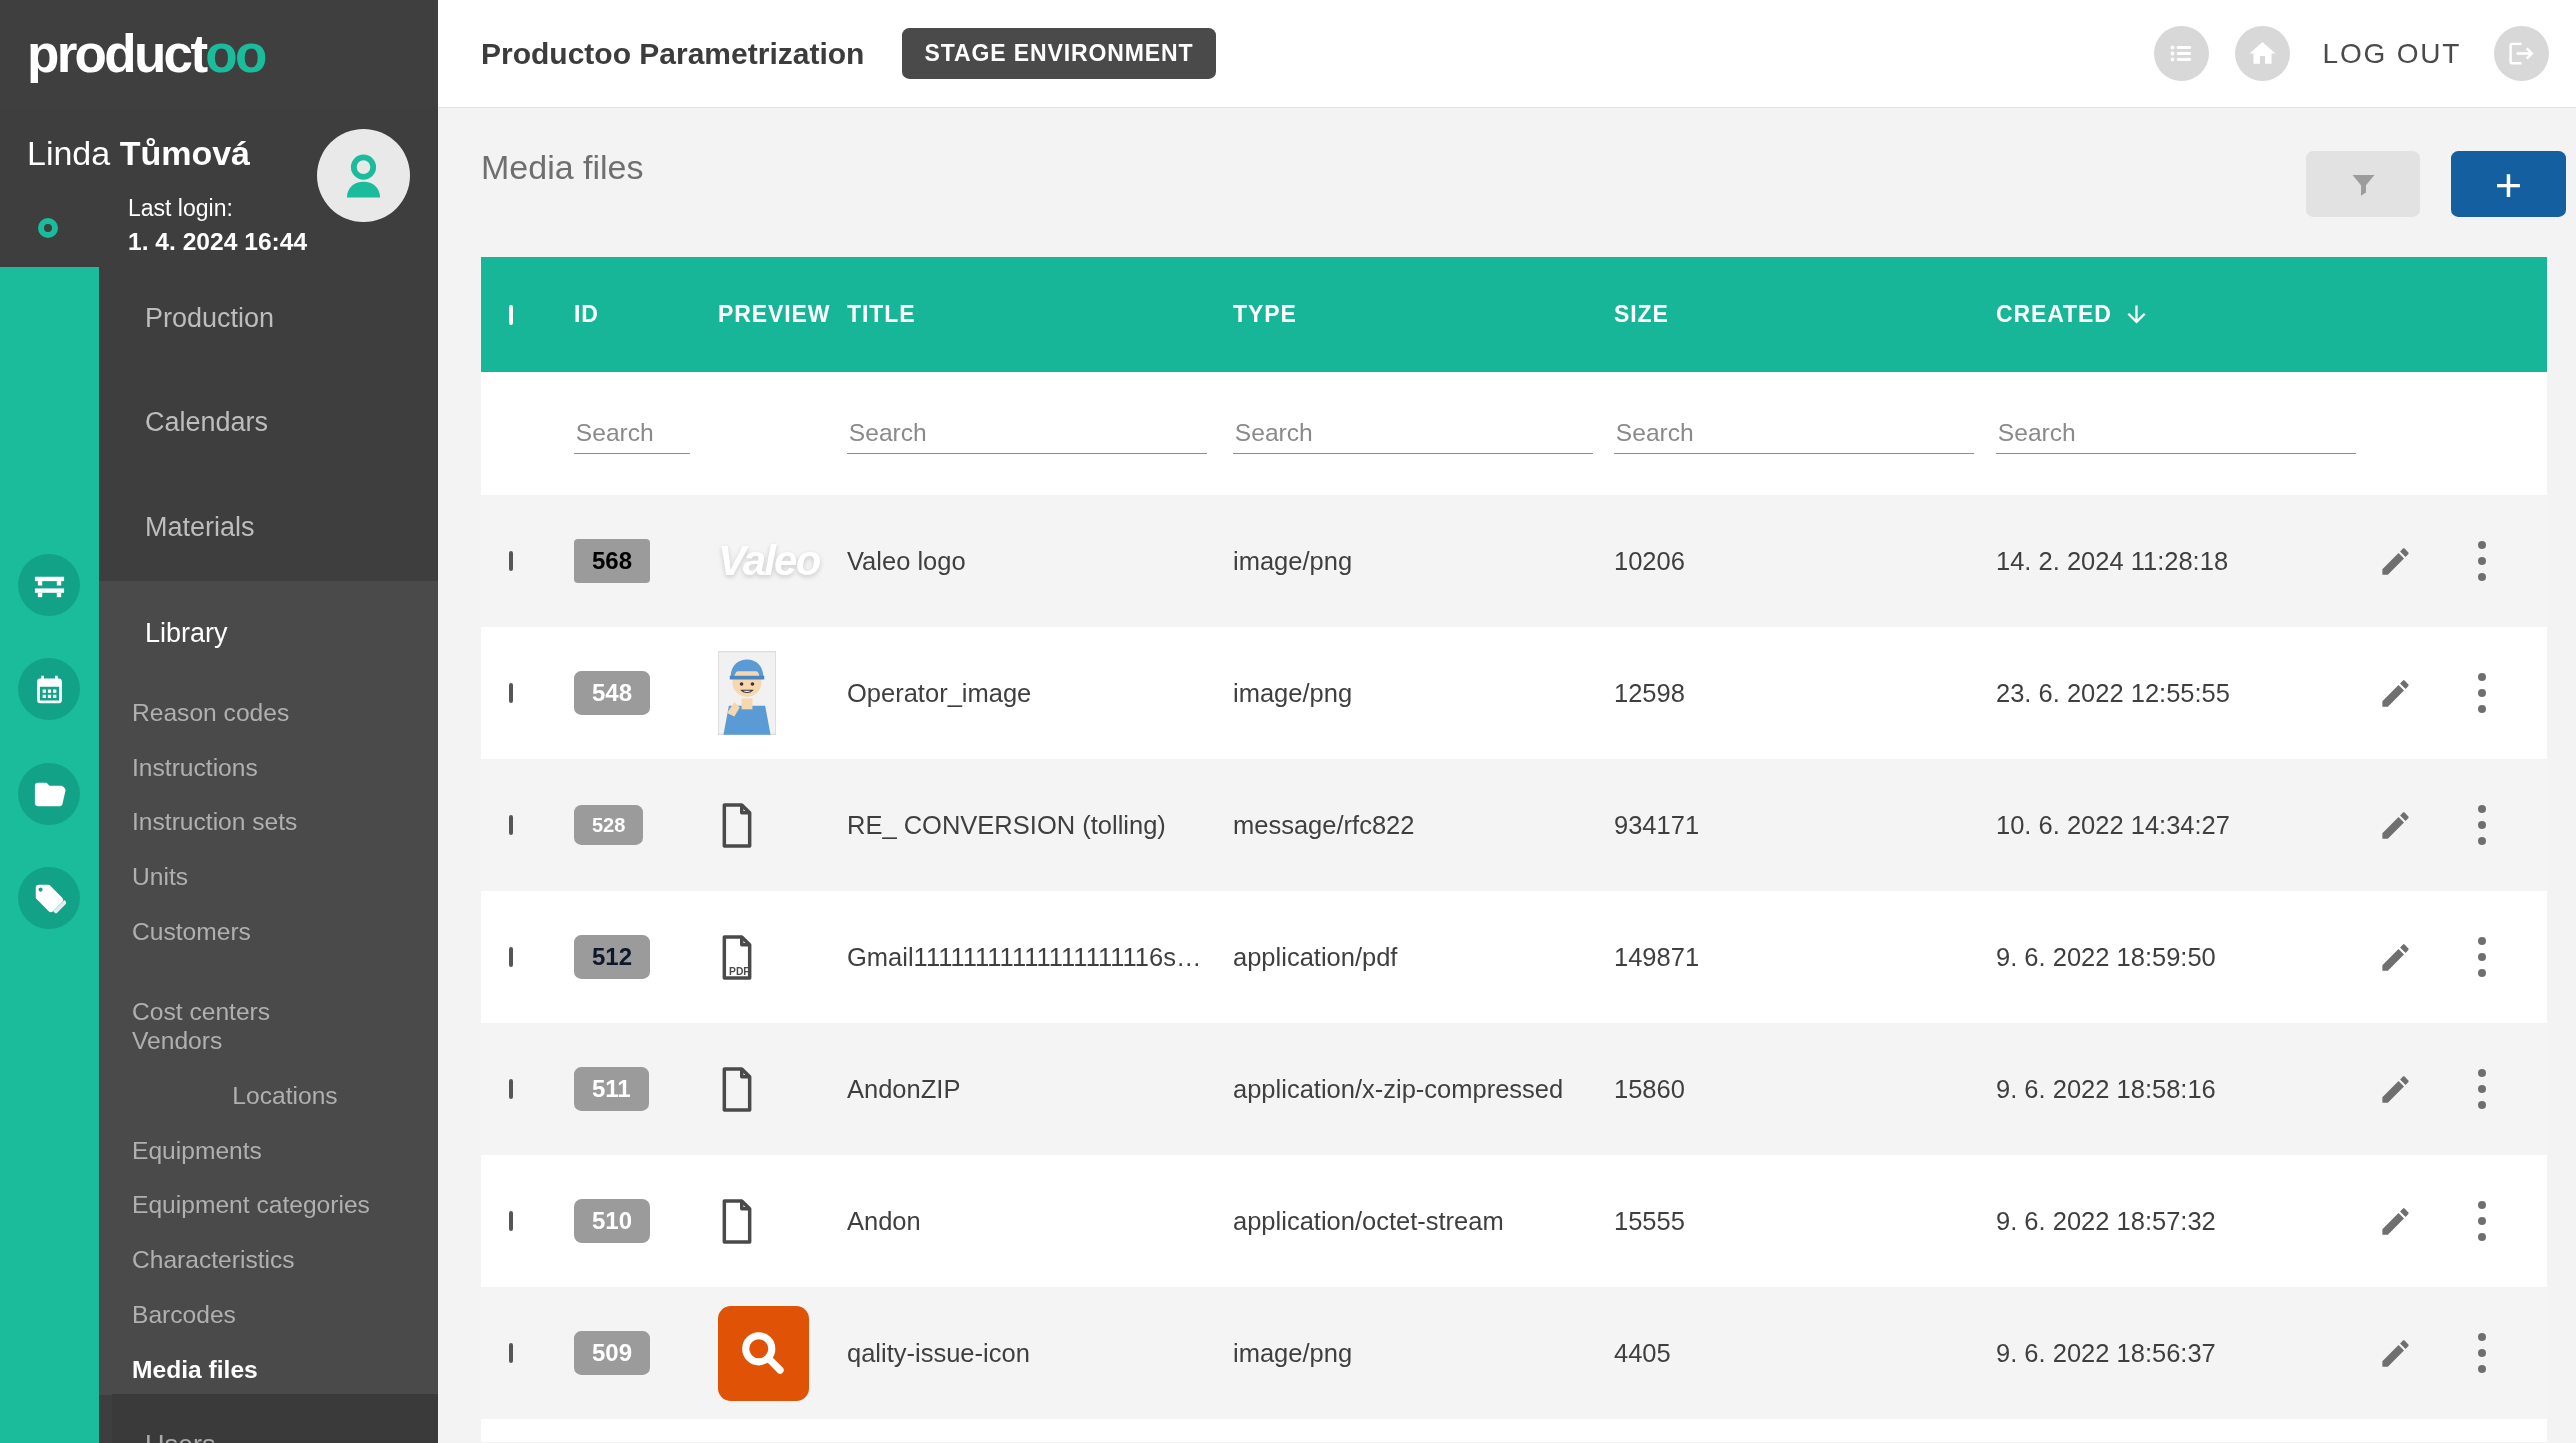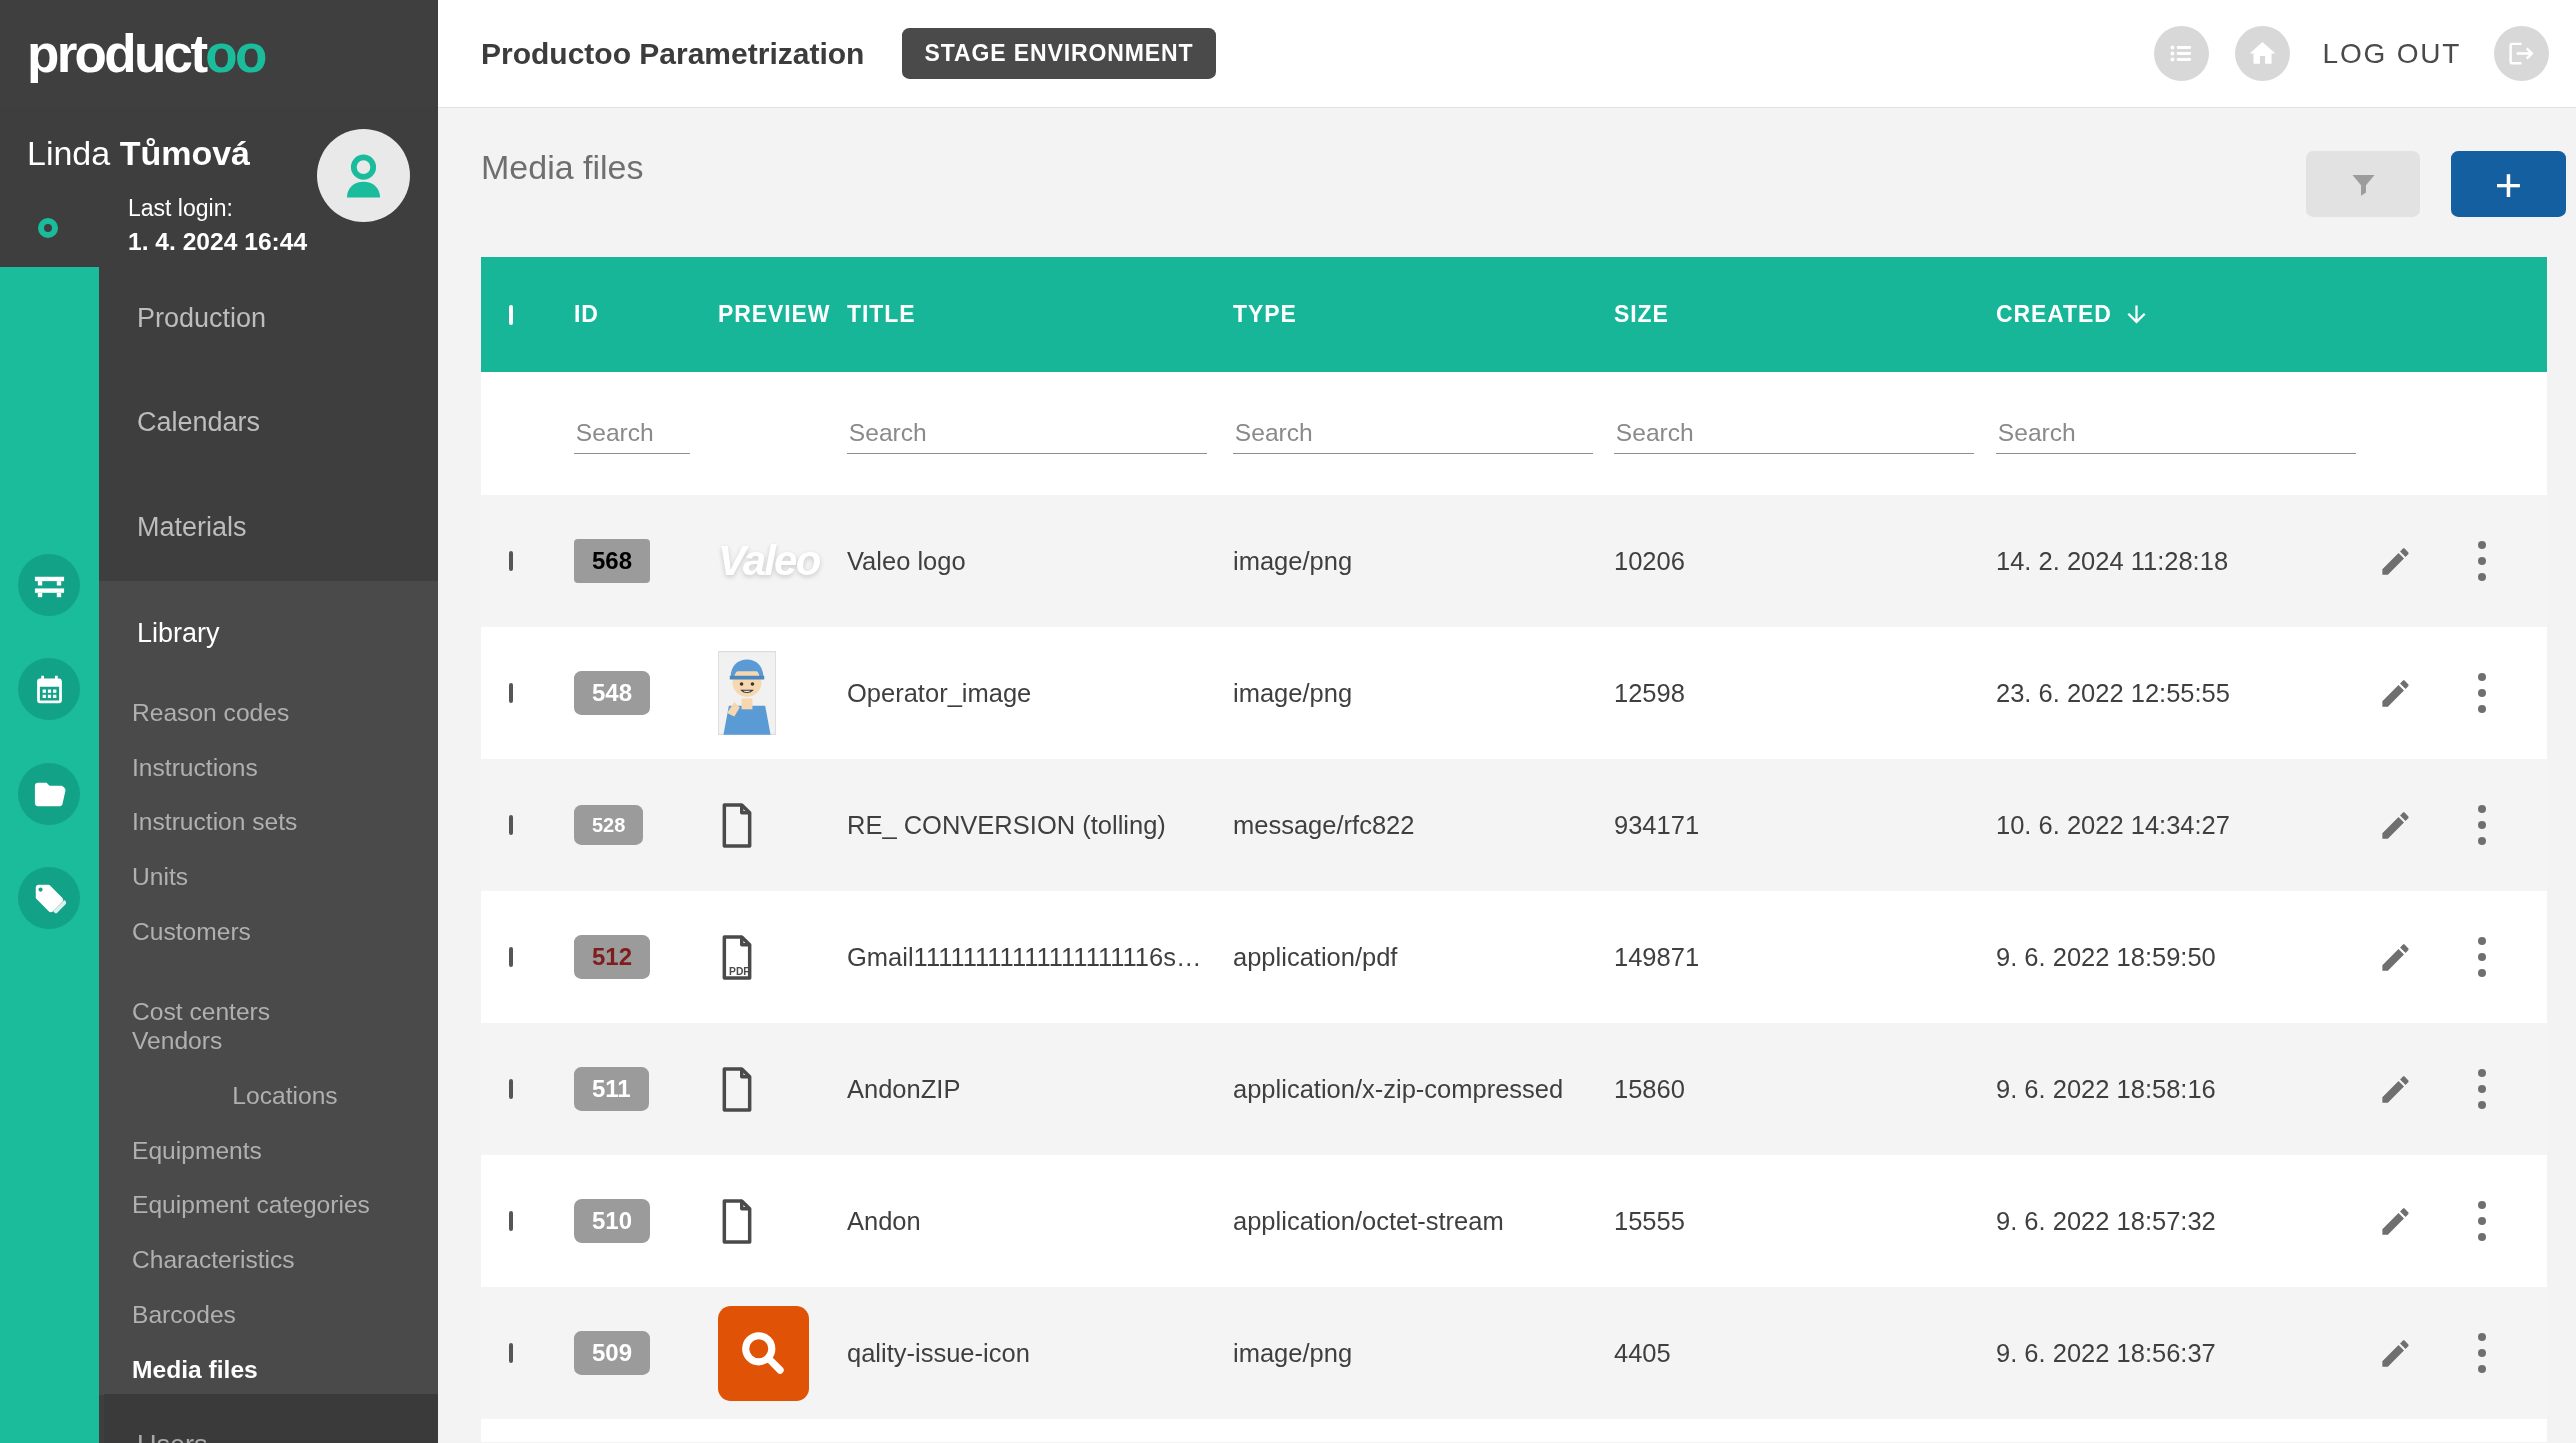--- a/index.html
+++ b/index.html
@@ -24,21 +24,21 @@
   .last-login { position:absolute; left:128px; top:88px; color:#fff; }
   .last-login .lbl { font-size:23px; font-weight:400; }
   .last-login .val { font-size:24.6px; font-weight:bold; margin-top:5.5px; }
 
   #rail { position:absolute; left:0; top:267px; width:99px; height:1176px; background:#1abc9c; }
   .rail-circle { position:absolute; left:18px; width:62px; height:62px; border-radius:50%;
     background:#12a287; display:flex; align-items:center; justify-content:center; }
 
   #menu { position:absolute; left:99px; top:267px; width:339px; height:1176px; }
   .lib-section-bg { position:absolute; left:0; top:314px; width:339px; height:814px; background:#4a4a4a; }
-  .menu-item { position:absolute; left:5px; width:391px; display:flex; align-items:center;
+  .menu-item { position:absolute; left:13px; width:391px; display:flex; align-items:center;
     padding-left:33px; font-size:27px; color:#bdbdbd; cursor:pointer; }
   .menu-item .chev { position:absolute; right:29px; display:flex; }
   .menu-item.active-section { color:#fff; }
   .submenu-item { position:absolute; left:0; width:339px; height:55px; display:flex;
     align-items:center; padding-left:33px; font-size:24.6px; color:#b0b0b0; cursor:pointer; }
   .submenu-item.active { color:#fff; font-weight:bold; }
   .users-item { background:#3a3a3a; color:#a9a9a9; }
 
   
   #main { position:absolute; left:438px; top:0; width:2138px; height:1443px; }
@@ -402,21 +402,21 @@
     <div>
               <button class="icon-btn dots">
                 <i></i>
                 <i></i>
                 <i></i>
               </button>
             </div>
   </div>
           <div class="trow grid even">
     <div class="cb-cell"><span class="checkbox row"></span></div>
-    <div><span style="display:inline-block;background:#9b9b9b;color:#7f1d1d;font-size:24px;font-weight:bold;padding:8.2px 18px;border-radius:7.3px;">512</span></div>
+    <div><span style="display:inline-block;background:#9b9b9b;color:#0f172a;font-size:24px;font-weight:bold;padding:8.2px 18px;border-radius:7.3px;">512</span></div>
     <div class="pv-cell">
   <svg width="38" height="51" viewBox="0 0 24 30">
     <path d="M4 2h11l5 5v21H4z" fill="none" stroke="#4a4a4a" stroke-width="2.2" stroke-linejoin="round"></path>
     <path d="M15 2v5h5" fill="none" stroke="#4a4a4a" stroke-width="2.2" stroke-linejoin="round"></path>
     <text x="7" y="26" font-size="6.5" font-weight="bold" fill="#4a4a4a" font-family="Liberation Sans, sans-serif">PDF</text>
   </svg>
 </div>
     <div class="cell">Gmail11111111111111111116sdsds...</div>
     <div class="cell">application/pdf</div>
     <div class="cell">149871</div>

